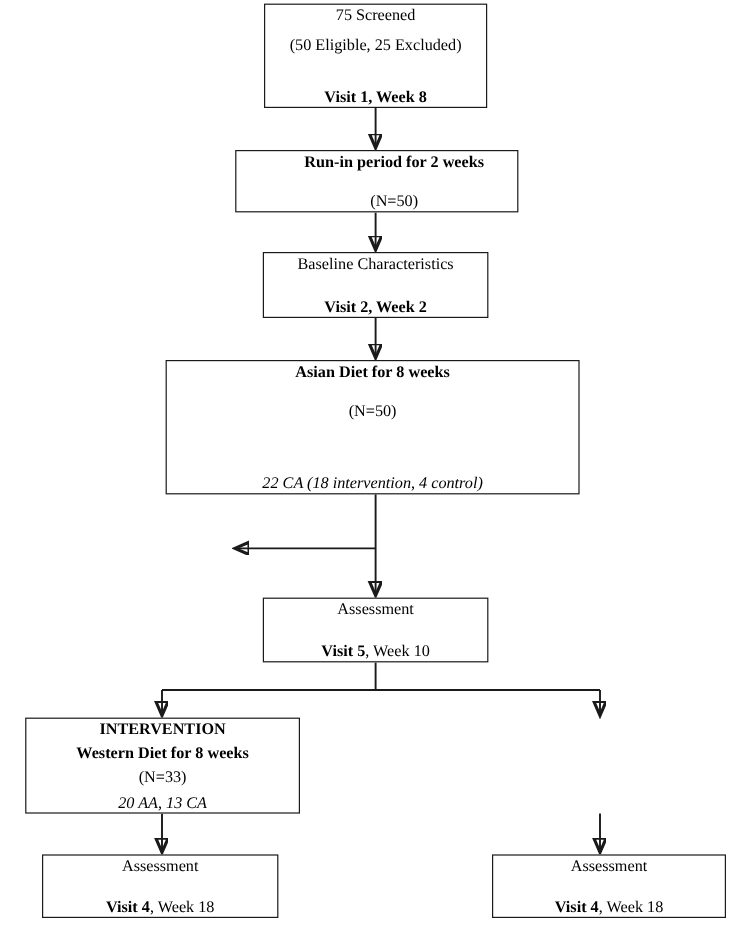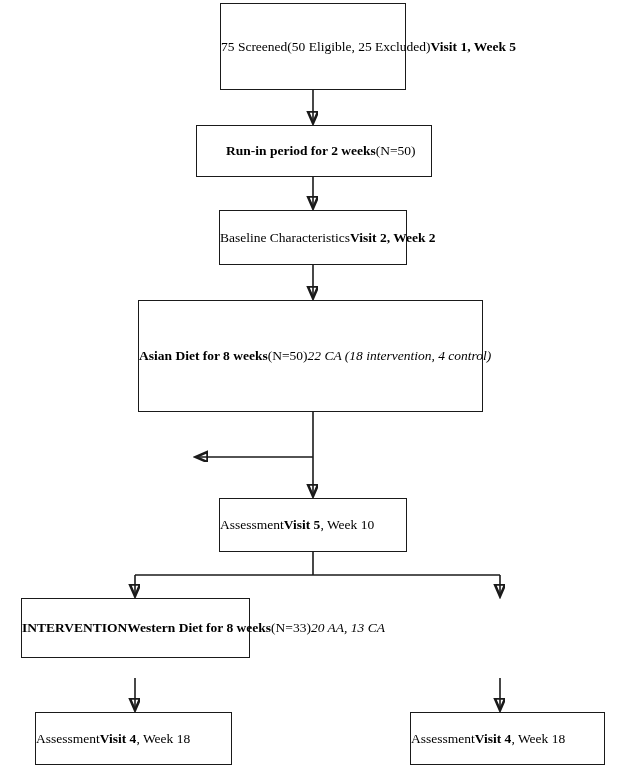--- a/index.html
+++ b/index.html
@@ -14,23 +14,23 @@
     background: #ffffff;
     font-family: "Liberation Serif", "DejaVu Serif", serif;
     overflow: hidden;
   }
   .node {
     position: absolute;
     box-sizing: border-box;
     border: 1px solid #1a1a1a;
     background: #ffffff;
     display: flex;
-    flex-direction: row;
+    flex-direction: column;
     align-items: center;
-    justify-content: flex-start;
+    justify-content: space-between;
     text-align: center;
     color: #000000;
     font-size: 13.5px;
     line-height: 1.28;
   }
   .line { display: block; white-space: nowrap; }
   .b { font-weight: bold; }
   .i { font-style: italic; }
   .gap { height: 11px; }
   sup.fn {
@@ -82,21 +82,21 @@
     <line x1="500" y1="575" x2="500" y2="596" marker-end="url(#ah)"></line>
 
     <line x1="135" y1="678" x2="135" y2="710" marker-end="url(#ah)"></line>
     <line x1="500" y1="678" x2="500" y2="710" marker-end="url(#ah)"></line>
   </svg>
 
   <div class="node" style="left:220px; top:3px; width:186px; height:87px;">
     <span class="line">75 Screened</span>
     <span class="line">(50 Eligible, 25 Excluded)</span>
     <span class="gap"></span>
-    <span class="line b">Visit 1, Week 5</span>
+    <span class="line b">Visit 1, Week 8</span>
   </div>
 
   <div class="node" style="left:196px; top:125px; width:236px; height:52px;padding-left:29px;">
     <span class="line b">Run-in period for 2 weeks</span>
     <span class="line">(N=50)</span>
   </div>
 
   <div class="node" style="left:219px; top:210px; width:188px; height:55px;">
     <span class="line">Baseline Characteristics</span>
     <span class="line b">Visit 2, Week 2</span>
@@ -108,21 +108,21 @@
     <span class="gap"></span>
     <span class="line i">22 CA (18 intervention, 4 control)</span>
   </div>
 
 
   <div class="node" style="left:219px; top:498px; width:188px; height:54px;">
     <span class="line">Assessment</span>
     <span class="line"><span class="b">Visit 5</span><span>, Week 10</span></span>
   </div>
 
-  <div class="node" style="left:21px; top:598px; width:229px; height:60px;">
+  <div class="node" style="left:21px; top:598px; width:229px; height:80px;">
     <span class="line b">INTERVENTION</span>
     <span class="line b">Western Diet for 8 weeks</span>
     <span class="line">(N=33)</span>
     <span class="line i">20 AA, 13 CA</span>
   </div>
 
 
   <div class="node" style="left:35px; top:712px; width:197px; height:53px;">
     <span class="line">Assessment</span>
     <span class="line"><span class="b">Visit 4</span><span>, Week 18</span></span>

